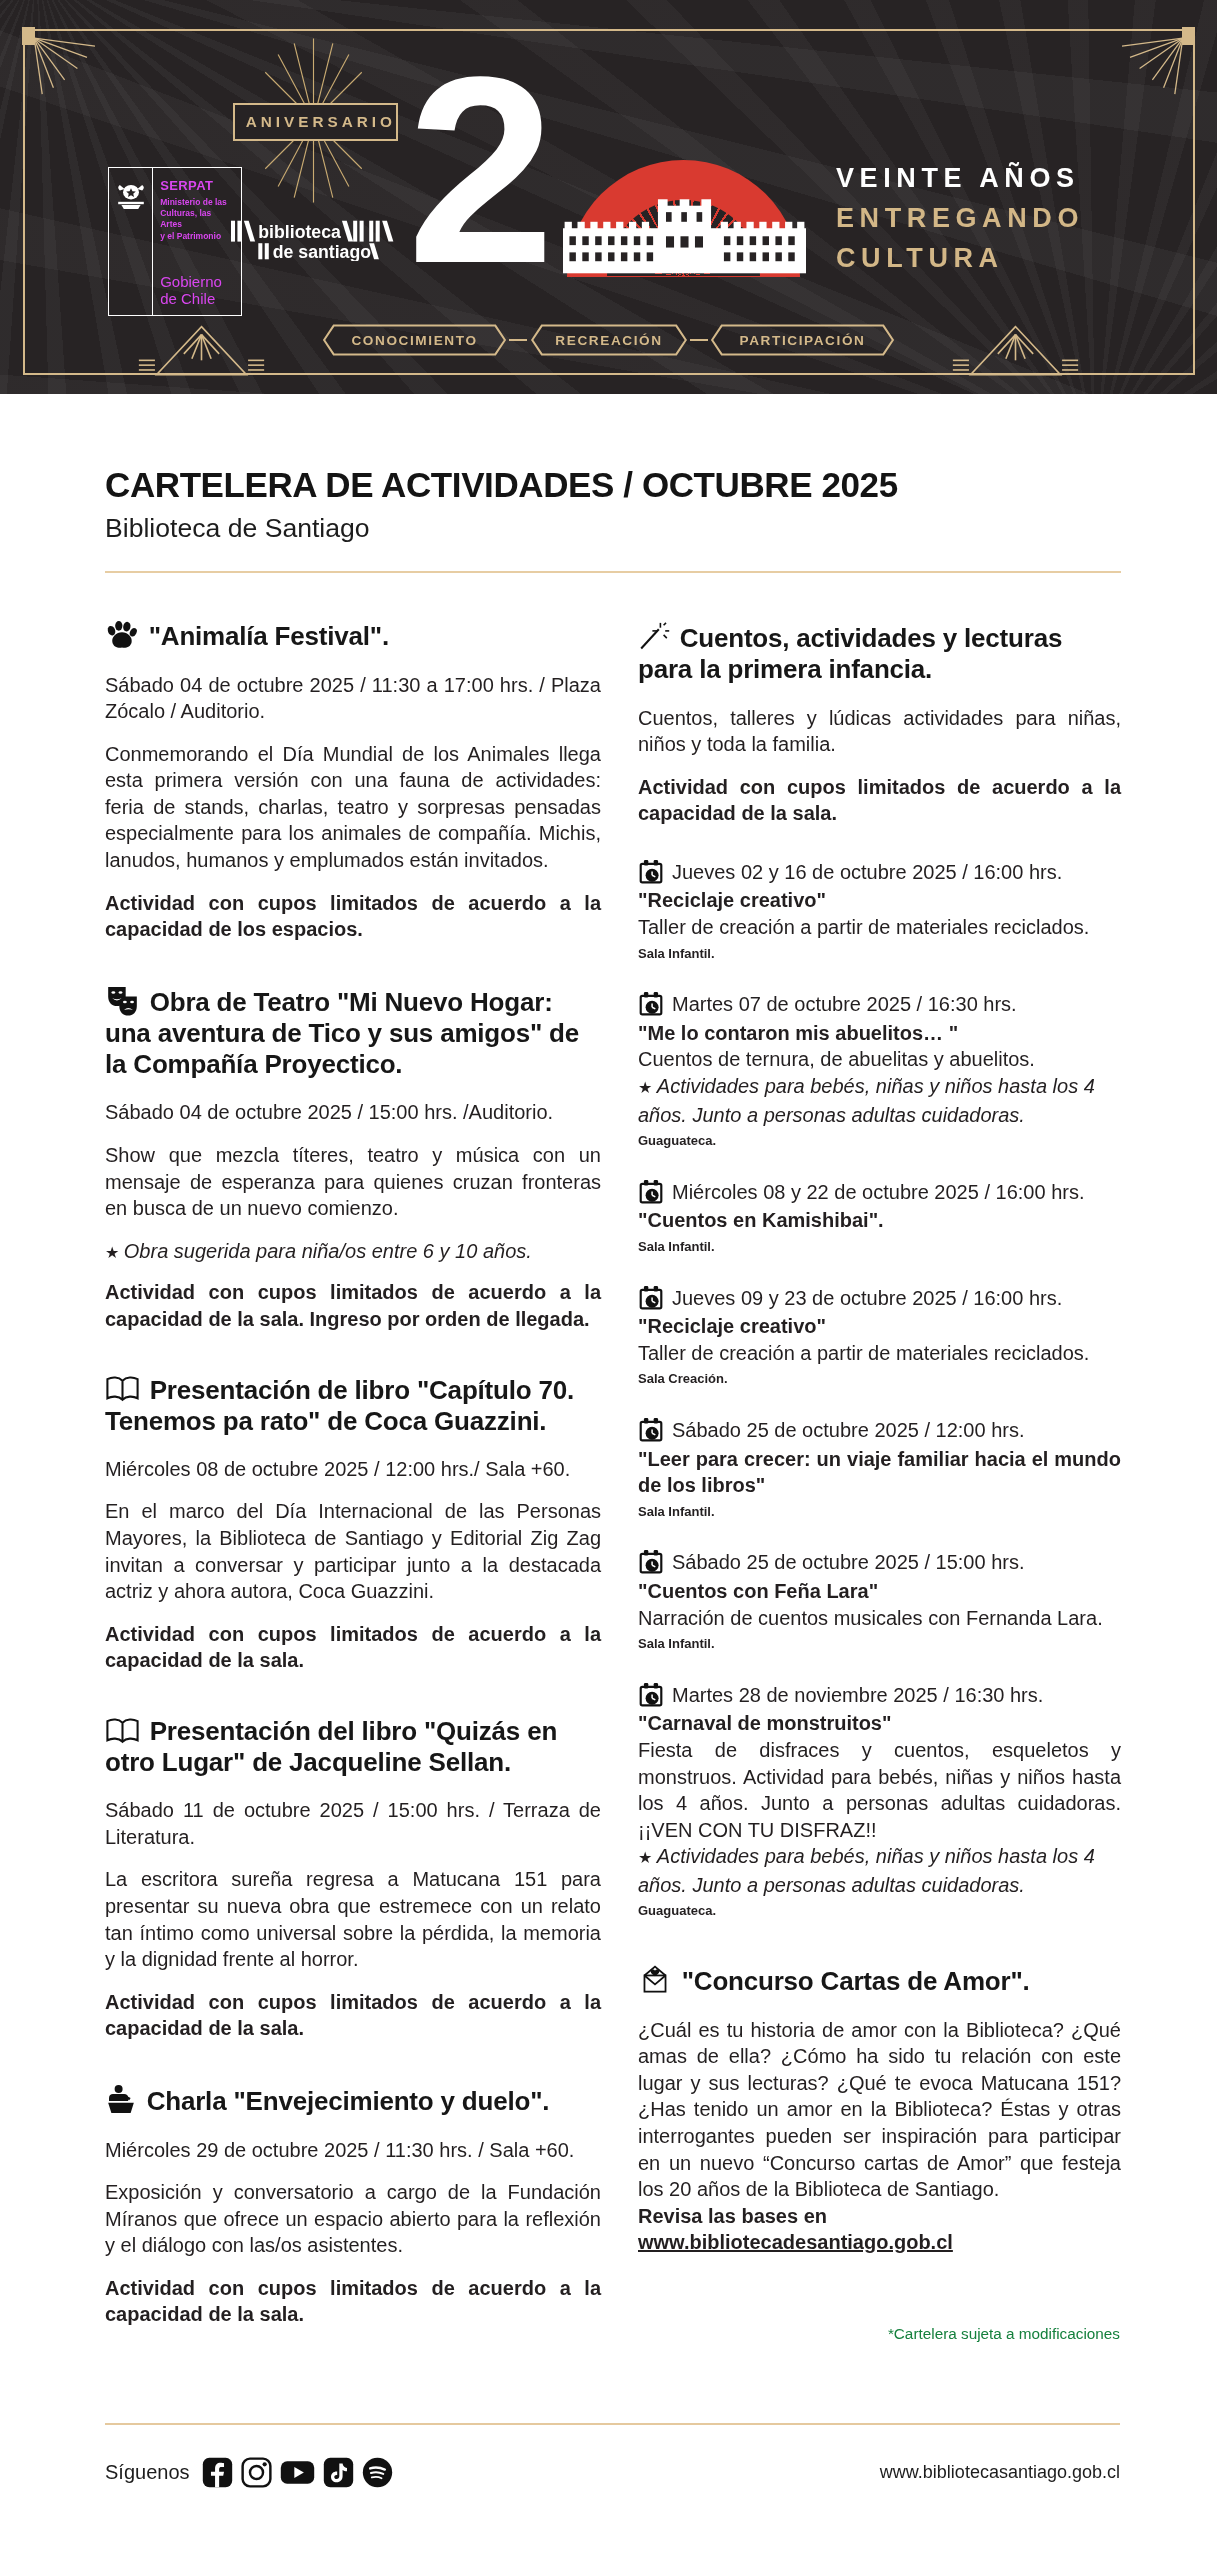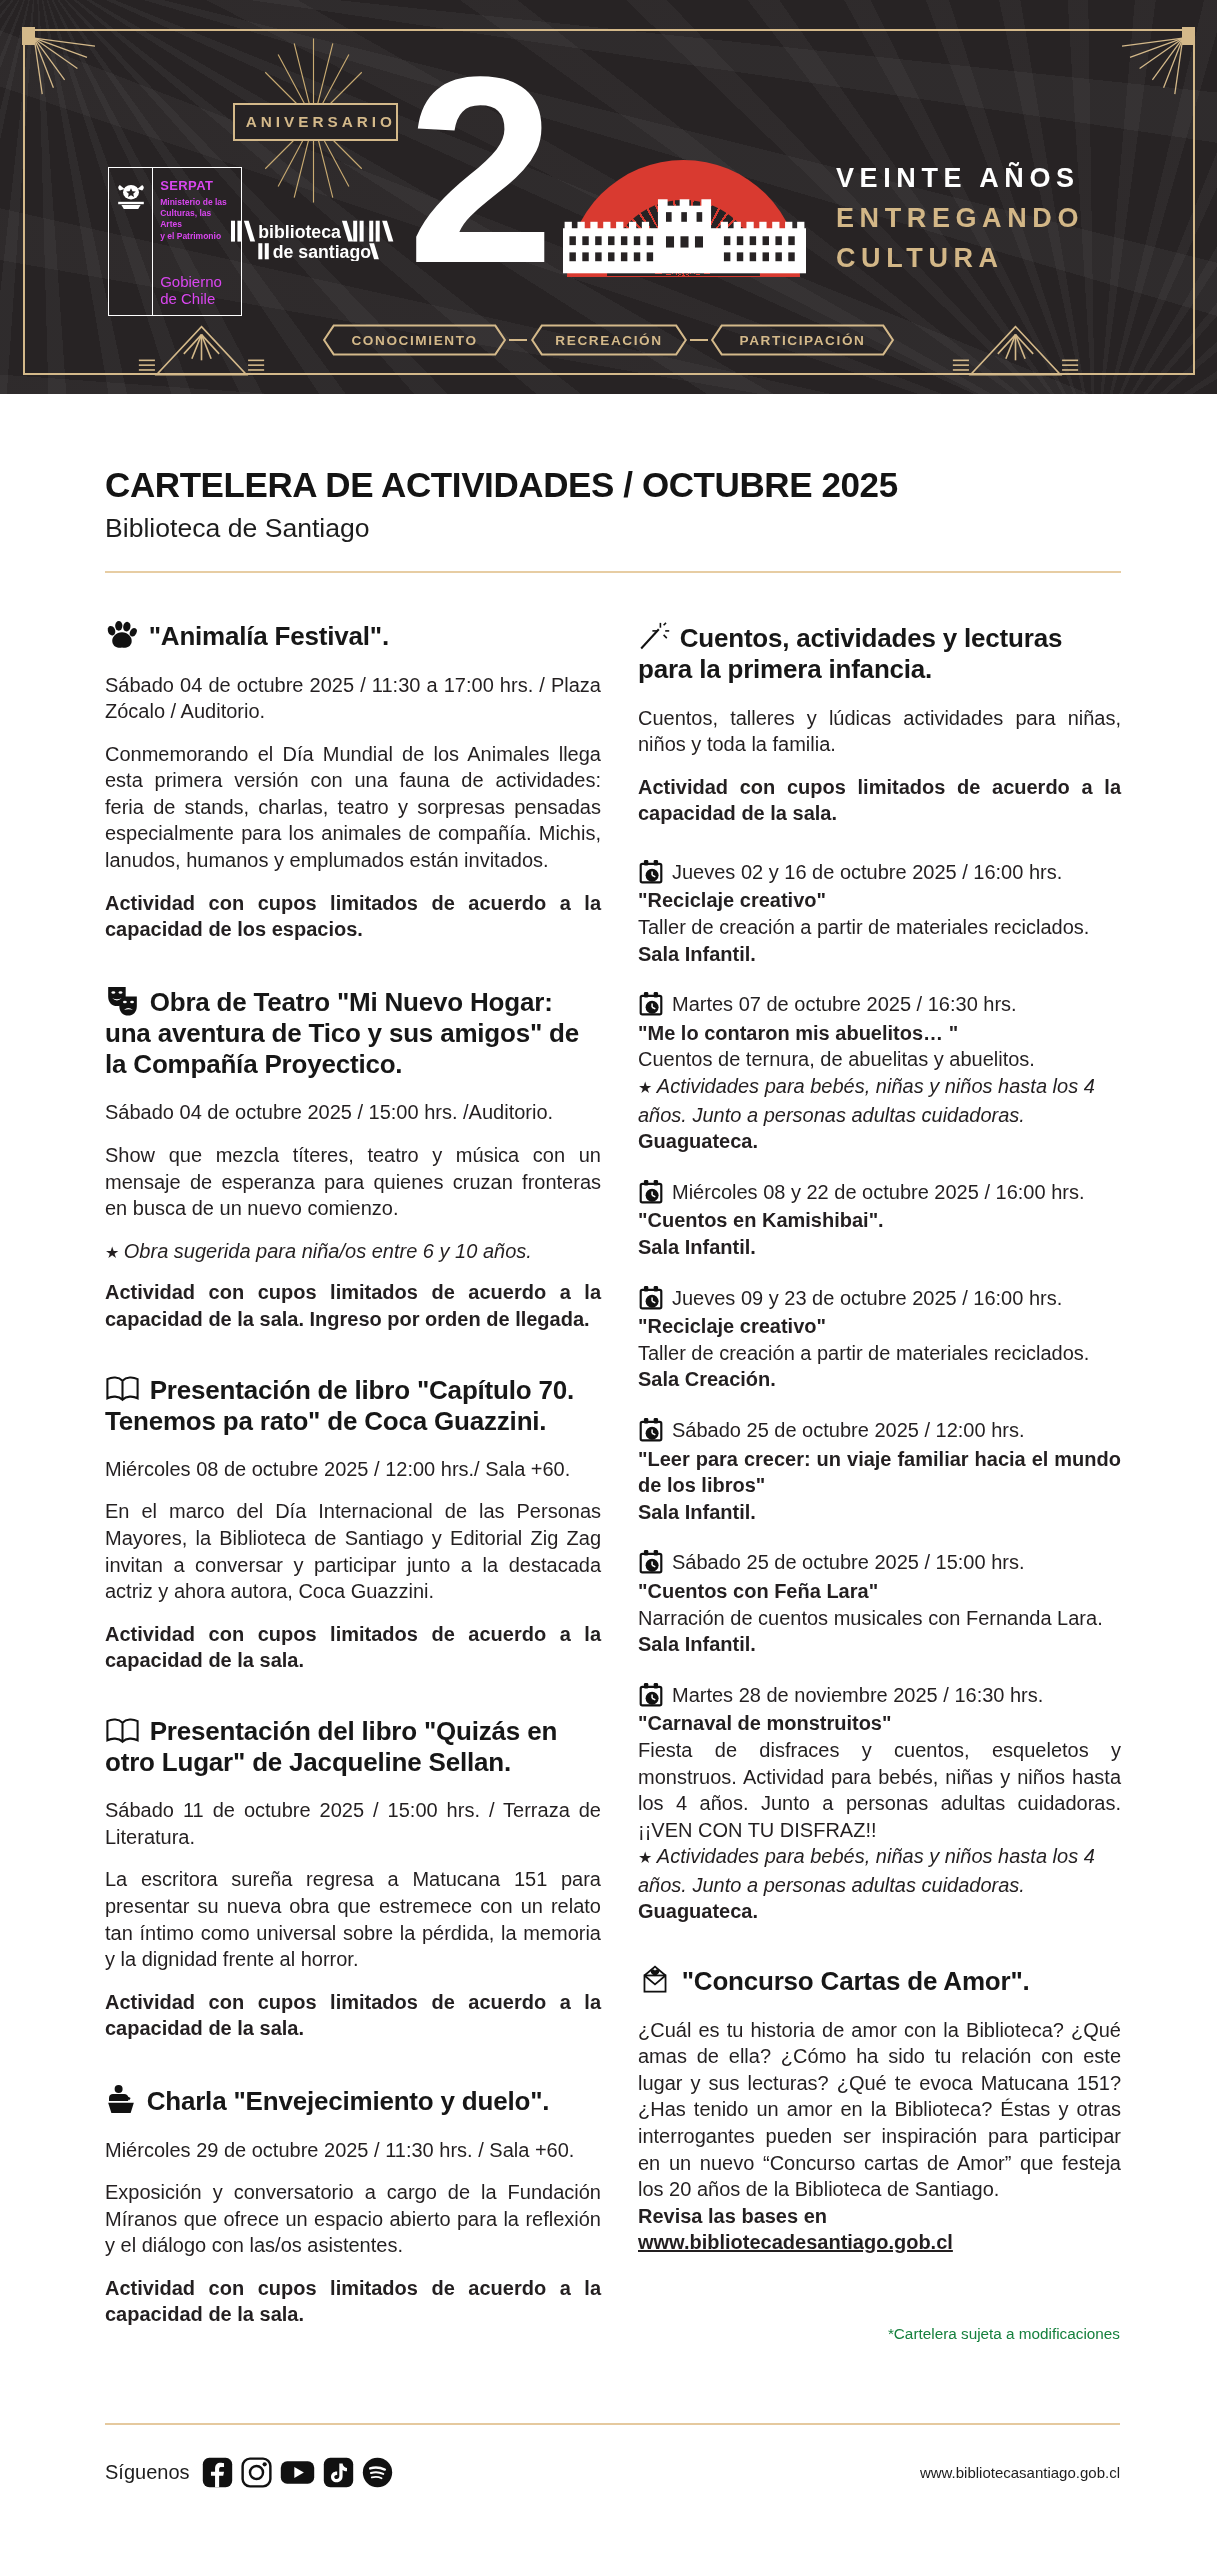--- a/index.html
+++ b/index.html
@@ -90,31 +90,31 @@
   .bold{font-weight:bold;}
   .star-note{font-size:20px;line-height:26.6px;font-style:italic;margin:0 0 13px 0;}
   .star-note .star{font-style:normal;font-size:16px;}
   .section{margin-bottom:42px;}
   .icon-h{display:inline-block;vertical-align:-4.8px;margin-right:9.7px;}
   
   .event{margin-bottom:24px;}
   .event .edate{font-size:20px;line-height:26.6px;margin:0 0 1.6px 0;}
   .event .etitle{font-size:20px;line-height:26.6px;font-weight:bold;text-align:justify;margin:0;}
   .event .edesc{font-size:20px;line-height:26.6px;text-align:justify;margin:0;}
-  .event .eroom{font-size:20px;line-height:26.6px;font-weight:bold;margin:0;}
+  .event .eroom{font-size:13px;line-height:26.6px;font-weight:bold;margin:0;}
   .cal-icon{display:inline-block;vertical-align:-5.6px;margin-right:8px;}
   .link-line{font-size:20px;line-height:26.6px;font-weight:bold;text-decoration:underline;color:#231f20;}
   
   .page-note{position:absolute;top:2325px;right:97px;font-size:15.3px;color:#15803d;}
   .footer-divider{position:absolute;top:2423px;left:105px;right:97px;height:2.4px;background:#e5c99e;}
   .footer-row{position:absolute;top:2457px;left:105px;right:97px;display:flex;justify-content:space-between;align-items:center;gap:45px;}
   .follow{display:flex;align-items:center;gap:9.7px;}
   .follow-label{font-size:20px;color:#1d1d1d;margin-right:3.2px;}
   .social{display:flex;align-items:center;gap:8px;}
-  .website{font-size:15px;color:#1d1d1d;}
+  .website{font-size:18px;color:#1d1d1d;}
   svg{display:block;}
   .inline-svg{display:inline-block;}
 </style>
 </head>
 <body>
 
 <div class="header">
   <div class="header-rays"></div>
   <div class="header-frame"></div>
   <div class="corner-sq left"></div>

